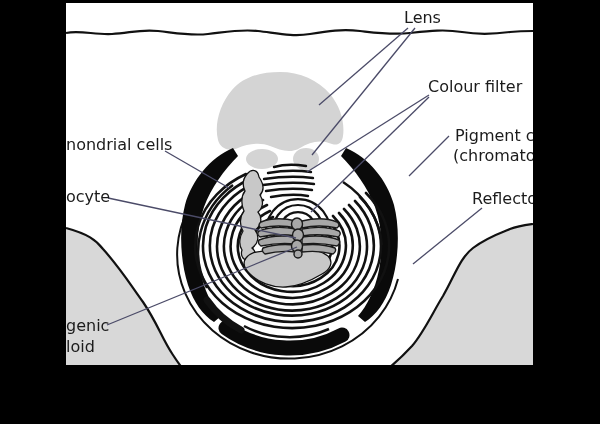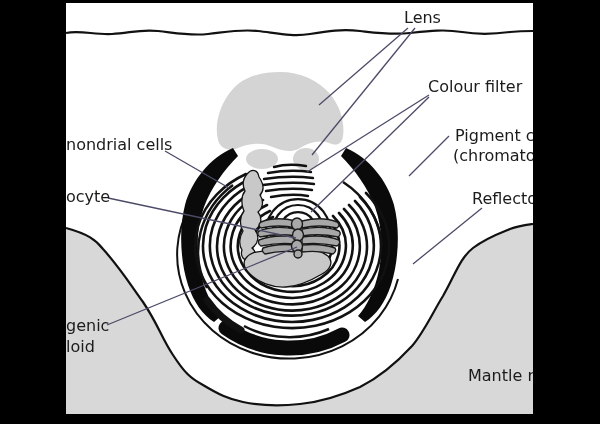--- a/index.html
+++ b/index.html
@@ -1,16 +1,16 @@
 <!DOCTYPE html>
 <html><head>
 <meta charset="utf-8">
 <style>
   html,body{margin:0;padding:0;background:#000;}
-  .stage{position:relative;width:600px;height:424px;overflow:hidden;}
+  .stage{position:relative;width:600px;height:365px;overflow:hidden;}
   svg{display:block;}
   text{font-family:"DejaVu Sans","Liberation Sans",sans-serif;font-size:16px;fill:#1b1b1b;}
   .leader{stroke:#4b4b68;stroke-width:1.3;fill:none;}
   .ink{stroke:#111;fill:none;}
 </style>
 </head>
 <body>
 
 <div class="stage">
 <svg width="600" height="424" viewBox="0 0 600 424">

